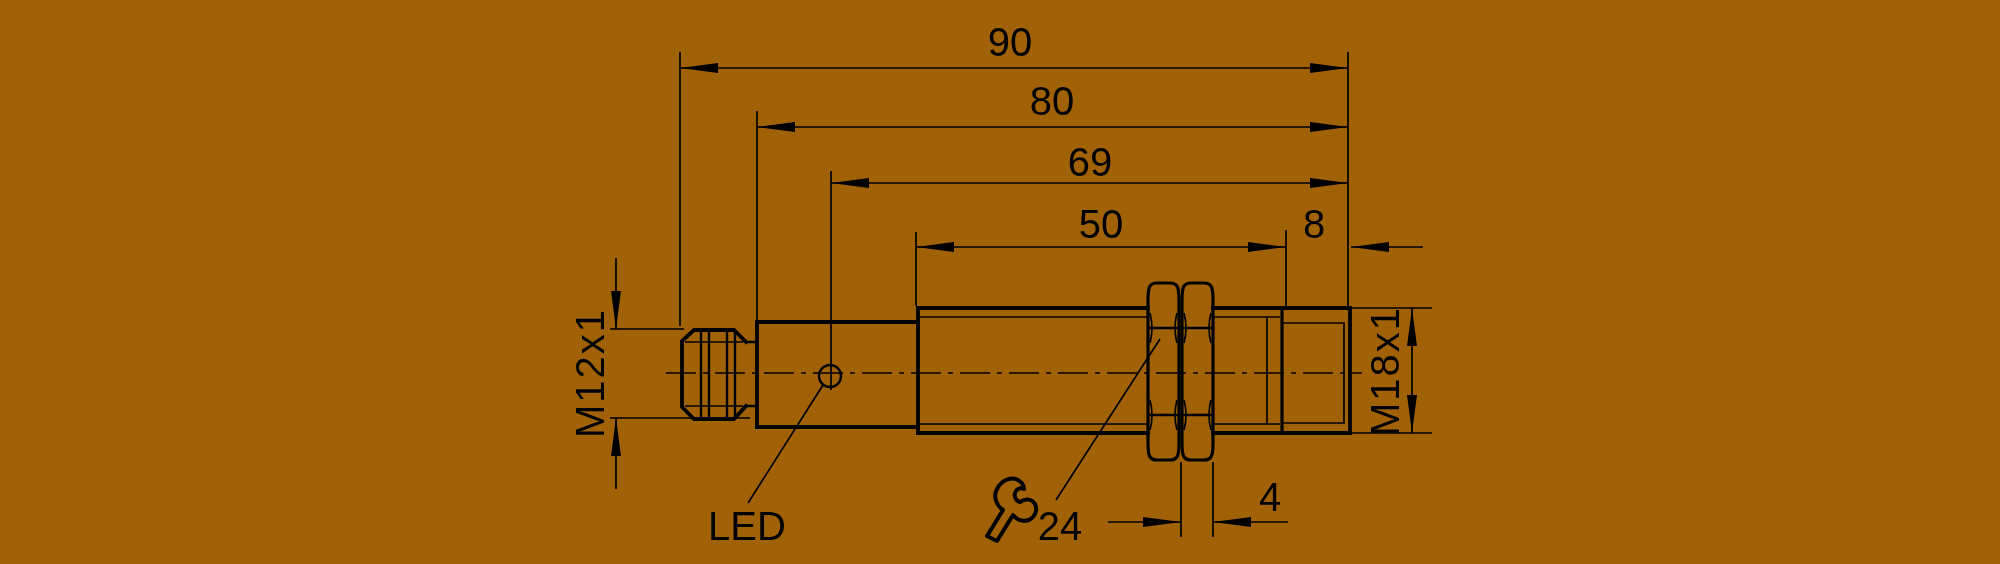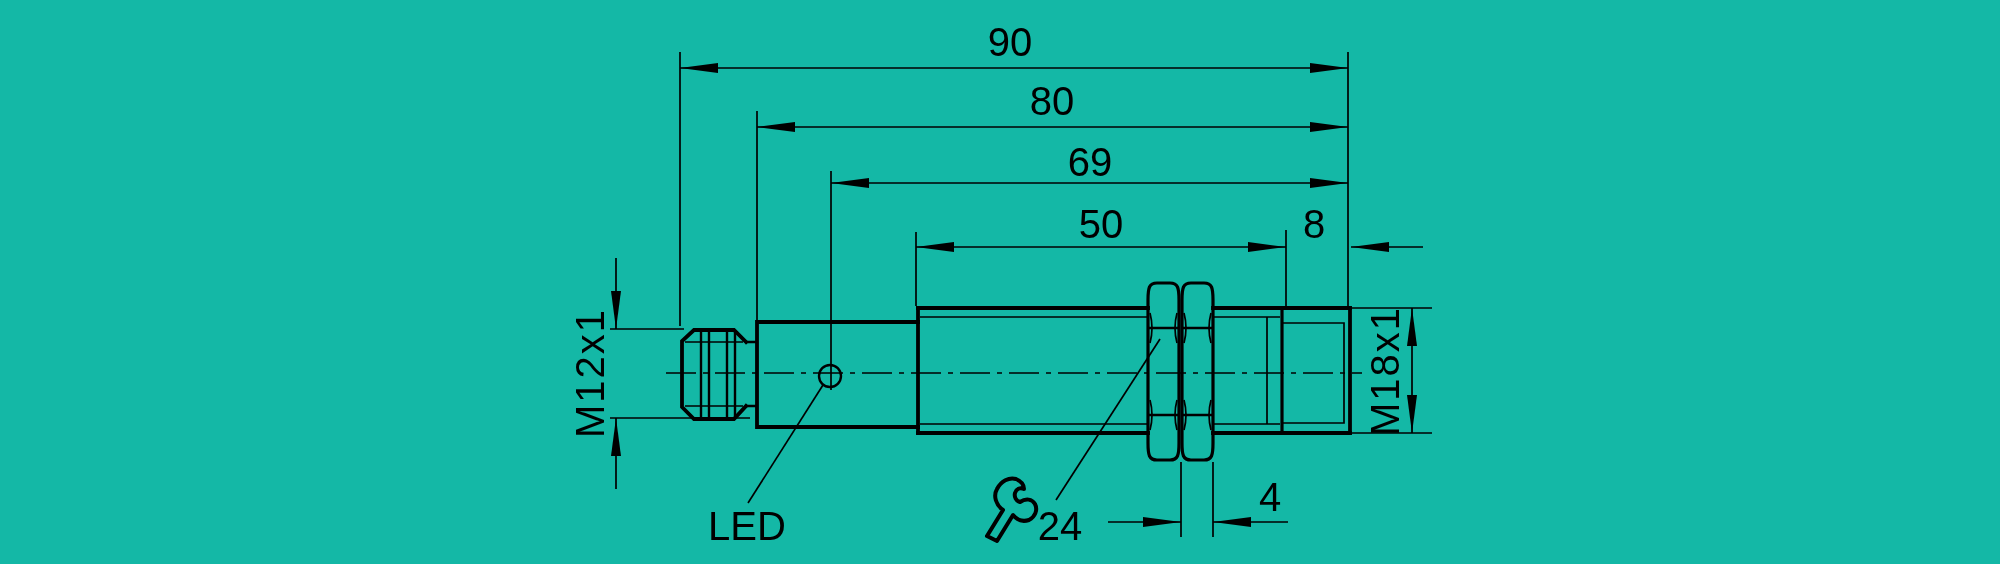--- a/index.html
+++ b/index.html
@@ -1,16 +1,16 @@
 <!DOCTYPE html>
 <html><head>
 <meta charset="utf-8">
 <style>
   html,body{margin:0;padding:0;background:#ffffff;}
-  .frame{position:relative;width:2000px;height:564px;background:#14b8a6;overflow:hidden;}
+  .frame{position:relative;width:2000px;height:564px;background:#a16207;overflow:hidden;}
   svg{display:block;}
   .t4{stroke:#000;stroke-width:3.8;fill:none;stroke-linecap:square;stroke-linejoin:miter;}
   .t3{stroke:#000;stroke-width:3.2;fill:none;stroke-linecap:square;}
   .t2{stroke:#000;stroke-width:2.4;fill:none;stroke-linecap:butt;}
   .t1{stroke:#000;stroke-width:1.7;fill:none;stroke-linecap:butt;}
   .cl{stroke:#000;stroke-width:1.7;fill:none;stroke-dasharray:30 7 5 7;}
   .ah{fill:#000;stroke:none;}
   .wr{stroke:#000;stroke-width:4;fill:none;stroke-linejoin:round;stroke-linecap:round;}
   text{font-family:"Liberation Sans","DejaVu Sans",sans-serif;font-size:40px;fill:#000;}
   .dim{text-anchor:middle;}

